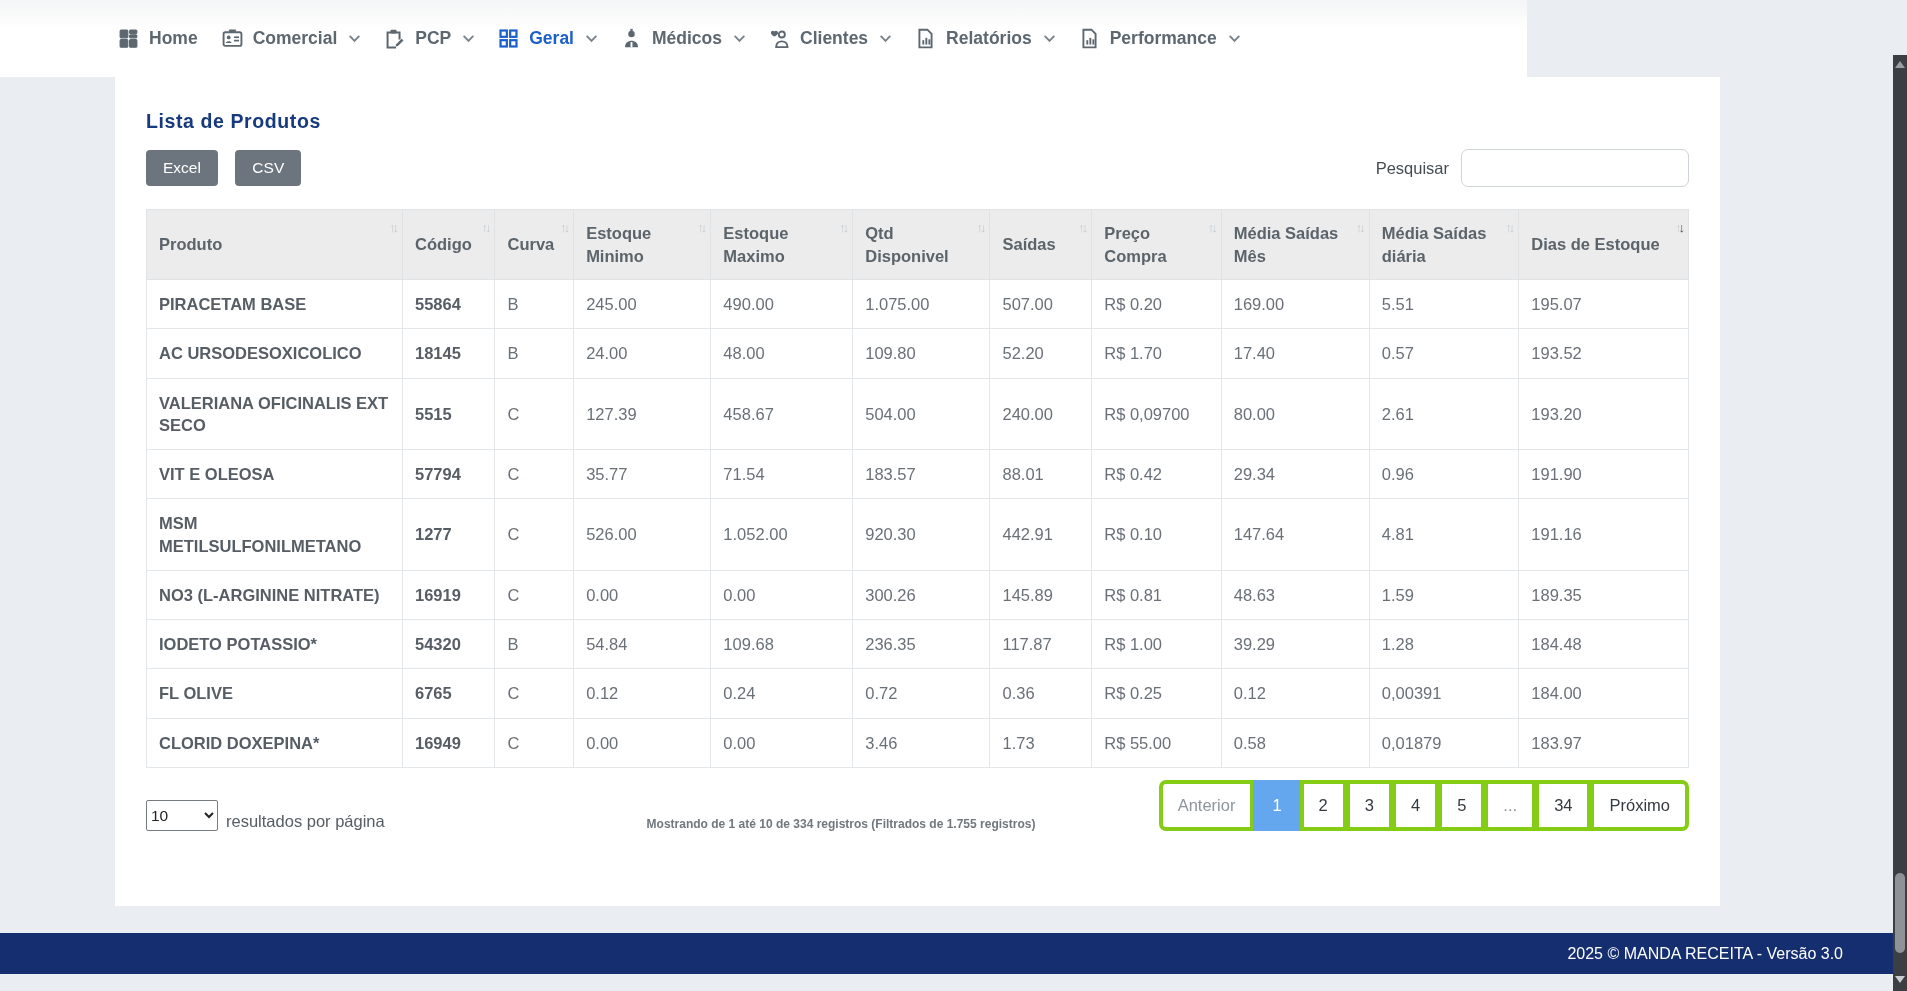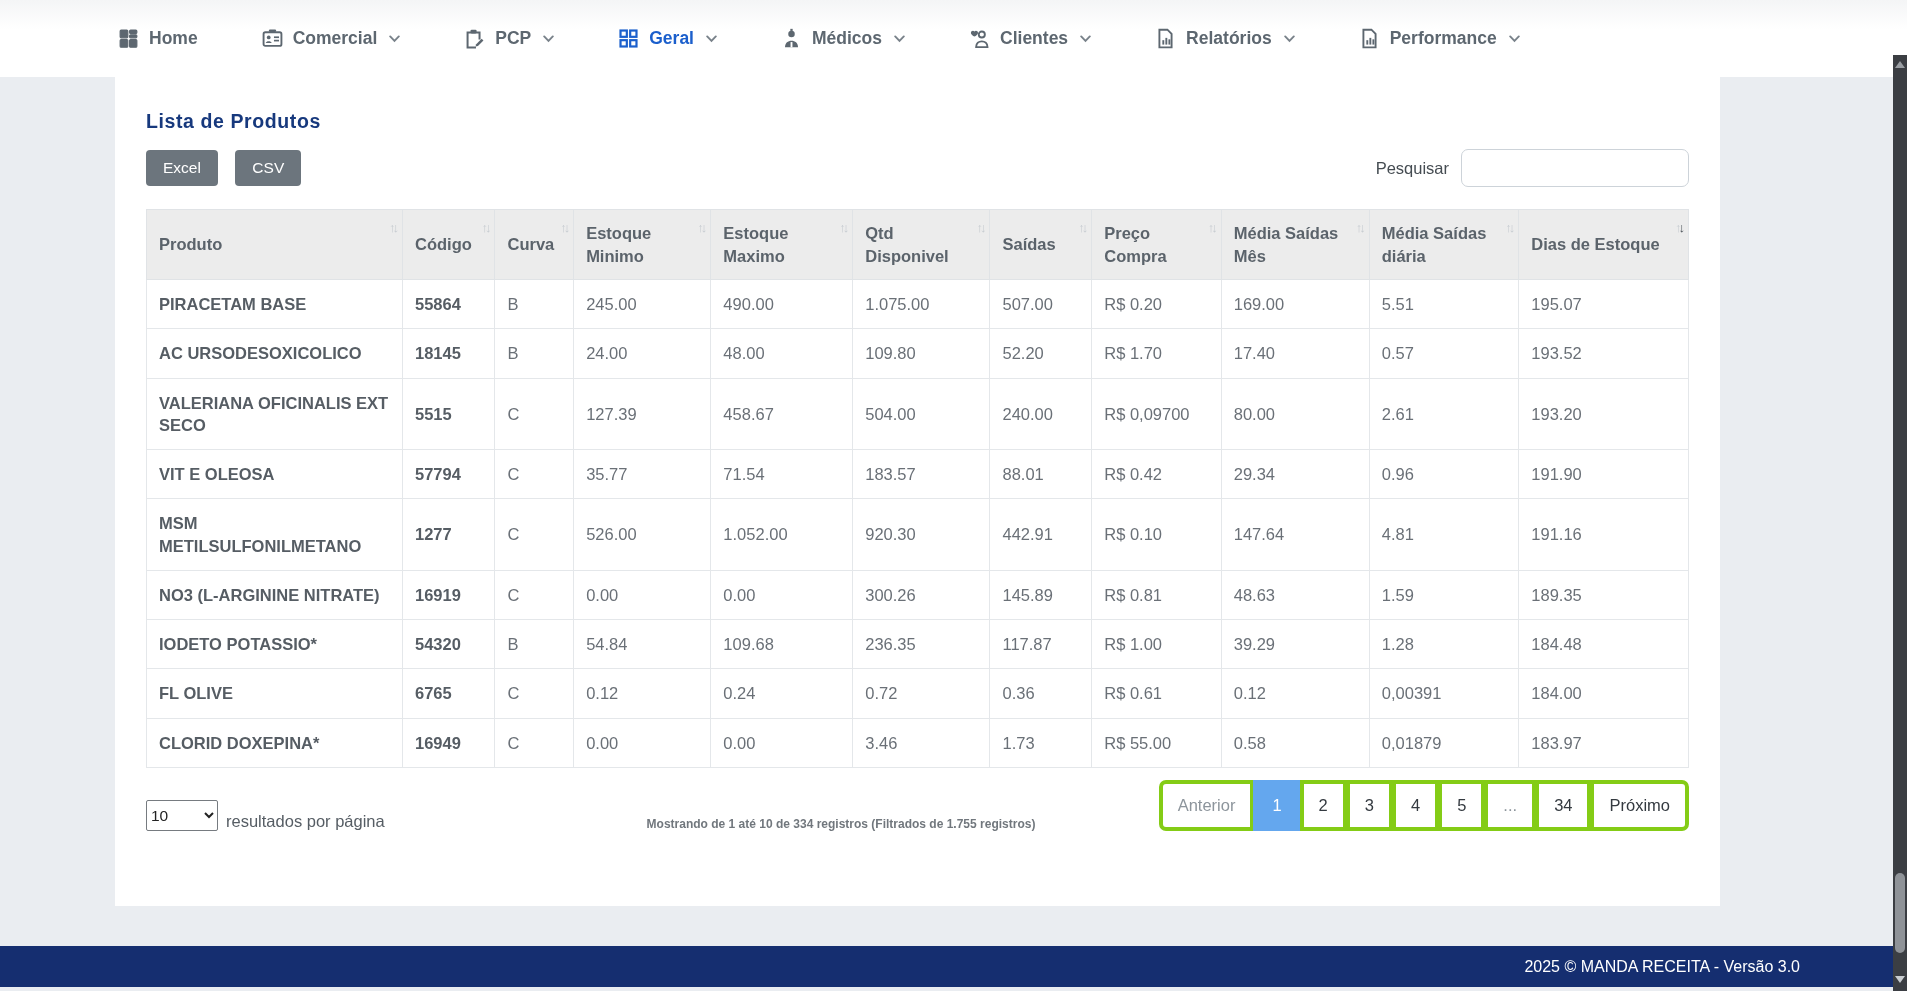--- a/index.html
+++ b/index.html
@@ -5,23 +5,23 @@
   * { margin:0; padding:0; box-sizing:border-box; }
   html,body { width:1907px; height:991px; overflow:hidden; }
   body {
     font-family:"Liberation Sans", sans-serif;
     background:#eaedf1;
     position:relative;
   }
 
   
   .navbar {
-    position:absolute; top:0; left:0; width:1907px; height:77px;
+    position:absolute; top:0; left:0; width:1527px; height:77px;
     background:linear-gradient(#f4f5f6, #ffffff 38%);
-    display:flex; align-items:center; gap:64px;
+    display:flex; align-items:center; gap:24px;
     padding-left:118px; z-index:5;
   }
   .nav-item {
     display:flex; align-items:center; gap:10px;
     font-size:17.5px; font-weight:700; color:#5d6770; cursor:pointer;
     white-space:nowrap;
   }
   .nav-item svg.mainicon { width:21px; height:21px; fill:currentColor; stroke:currentColor; }
   .nav-item .chev { width:11px; height:8px; margin-left:2px; color:#79828a; }
   .nav-item.active { color:#1b5fcc; }
@@ -80,23 +80,23 @@
     padding:12px 15px; font-size:16.5px; color:#343a40; cursor:pointer;
     min-width:41px; text-align:center;
   }
   .page-item.first { border-radius:7px 0 0 7px; margin-left:0; }
   .page-item.last  { border-radius:0 7px 7px 0; }
   .page-item.muted { color:#8d959c; }
   .page-item.active { background:#64a7ee; border-color:#64a7ee; color:#fff; }
 
   
   .footer {
-    position:absolute; left:0; bottom:4px; width:1907px; height:41px;
+    position:absolute; left:0; bottom:17px; width:1907px; height:41px;
     background:#152e70; color:#ffffff; font-size:16px;
-    line-height:41px; text-align:right; padding-right:107px; z-index:6;
+    line-height:41px; text-align:right; padding-right:64px; z-index:6;
   }
 
   
   .scrollbar {
     position:absolute; right:0; top:55px; width:14px; height:936px;
     background:#3b3e43; z-index:10;
   }
   .scrollbar .thumb {
     position:absolute; left:2px; width:10px; bottom:38px; height:80px;
     background:#8f9398; border-radius:6px;
@@ -361,21 +361,21 @@
           <td class="c10">184.48</td>
         </tr>
         <tr>
           <td class="c0">FL OLIVE</td>
           <td class="c1">6765</td>
           <td class="c2">C</td>
           <td class="c3">0.12</td>
           <td class="c4">0.24</td>
           <td class="c5">0.72</td>
           <td class="c6">0.36</td>
-          <td class="c7">R$ 0.61</td>
+          <td class="c7">R$ 0.25</td>
           <td class="c8">0.12</td>
           <td class="c9">0,00391</td>
           <td class="c10">184.00</td>
         </tr>
         <tr>
           <td class="c0">CLORID DOXEPINA*</td>
           <td class="c1">16949</td>
           <td class="c2">C</td>
           <td class="c3">0.00</td>
           <td class="c4">0.00</td>

